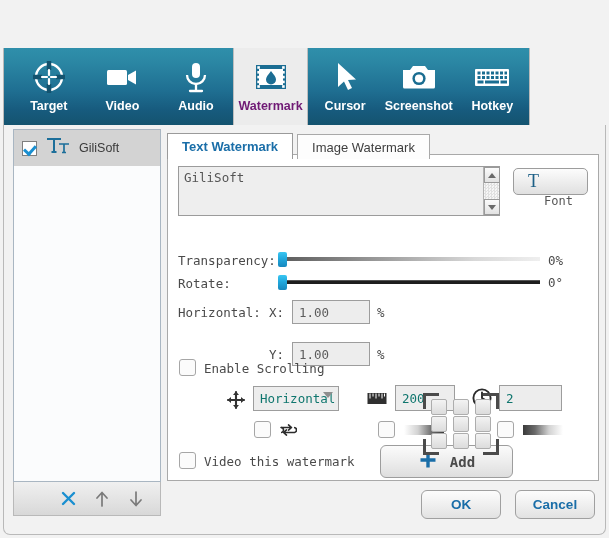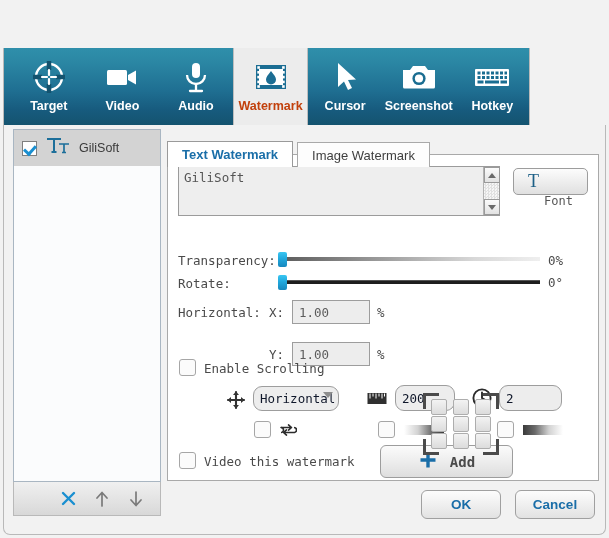--- a/index.html
+++ b/index.html
@@ -93,21 +93,21 @@
     font-weight: bold;
     color: #ffffff;
     margin-top: 1px;
     font-family: "Liberation Sans", sans-serif;
   }
   .tab.active {
     background: #ececec;
     border-left: 1px solid #bdbdbd;
     border-right: 1px solid #bdbdbd;
   }
-  .tab.active .tlabel { color: #c2410c; }
+  .tab.active .tlabel { color: #701a75; }
 
   
   .bodyarea {
     position: absolute;
     left: 3px; top: 125px;
     width: 603px; height: 410px;
     background: #f2f2f2;
     border: 1px solid #b9b9b9;
     border-top: none;
     border-radius: 0 0 7px 7px;
@@ -181,21 +181,21 @@
 
   
   .rightpanel {
     position: absolute;
     left: 163px; top: 4px;
     width: 432px; height: 352px;
   }
 
   .tabs2 {
     position: absolute;
-    left: 0; top: 12px;
+    left: 0; top: 4px;
     height: 26px;
     display: flex;
     align-items: flex-end;
     z-index: 3;
   }
   .tab2 {
     height: 25px;
     padding: 0 14px;
     display: flex;
     align-items: center;
@@ -335,21 +335,21 @@
     border: 1px solid #9d9d9d;
     box-sizing: border-box;
     font-family: "DejaVu Sans Mono", monospace;
     font-size: 12.5px;
     color: #5c5c5c;
     padding: 0 6px;
     display: flex;
     align-items: center;
     cursor: text;
   }
-  .inp.dis { color: #0f172a; border-radius: 9px; }
+  .inp.dis { color: #0f766e; }
 
   
   .aligngrid {
     position: absolute;
     left: 419px; top: 268px;
     width: 76px; height: 62px;
   }
   .agcell {
     position: absolute;
     width: 16px; height: 16px;

